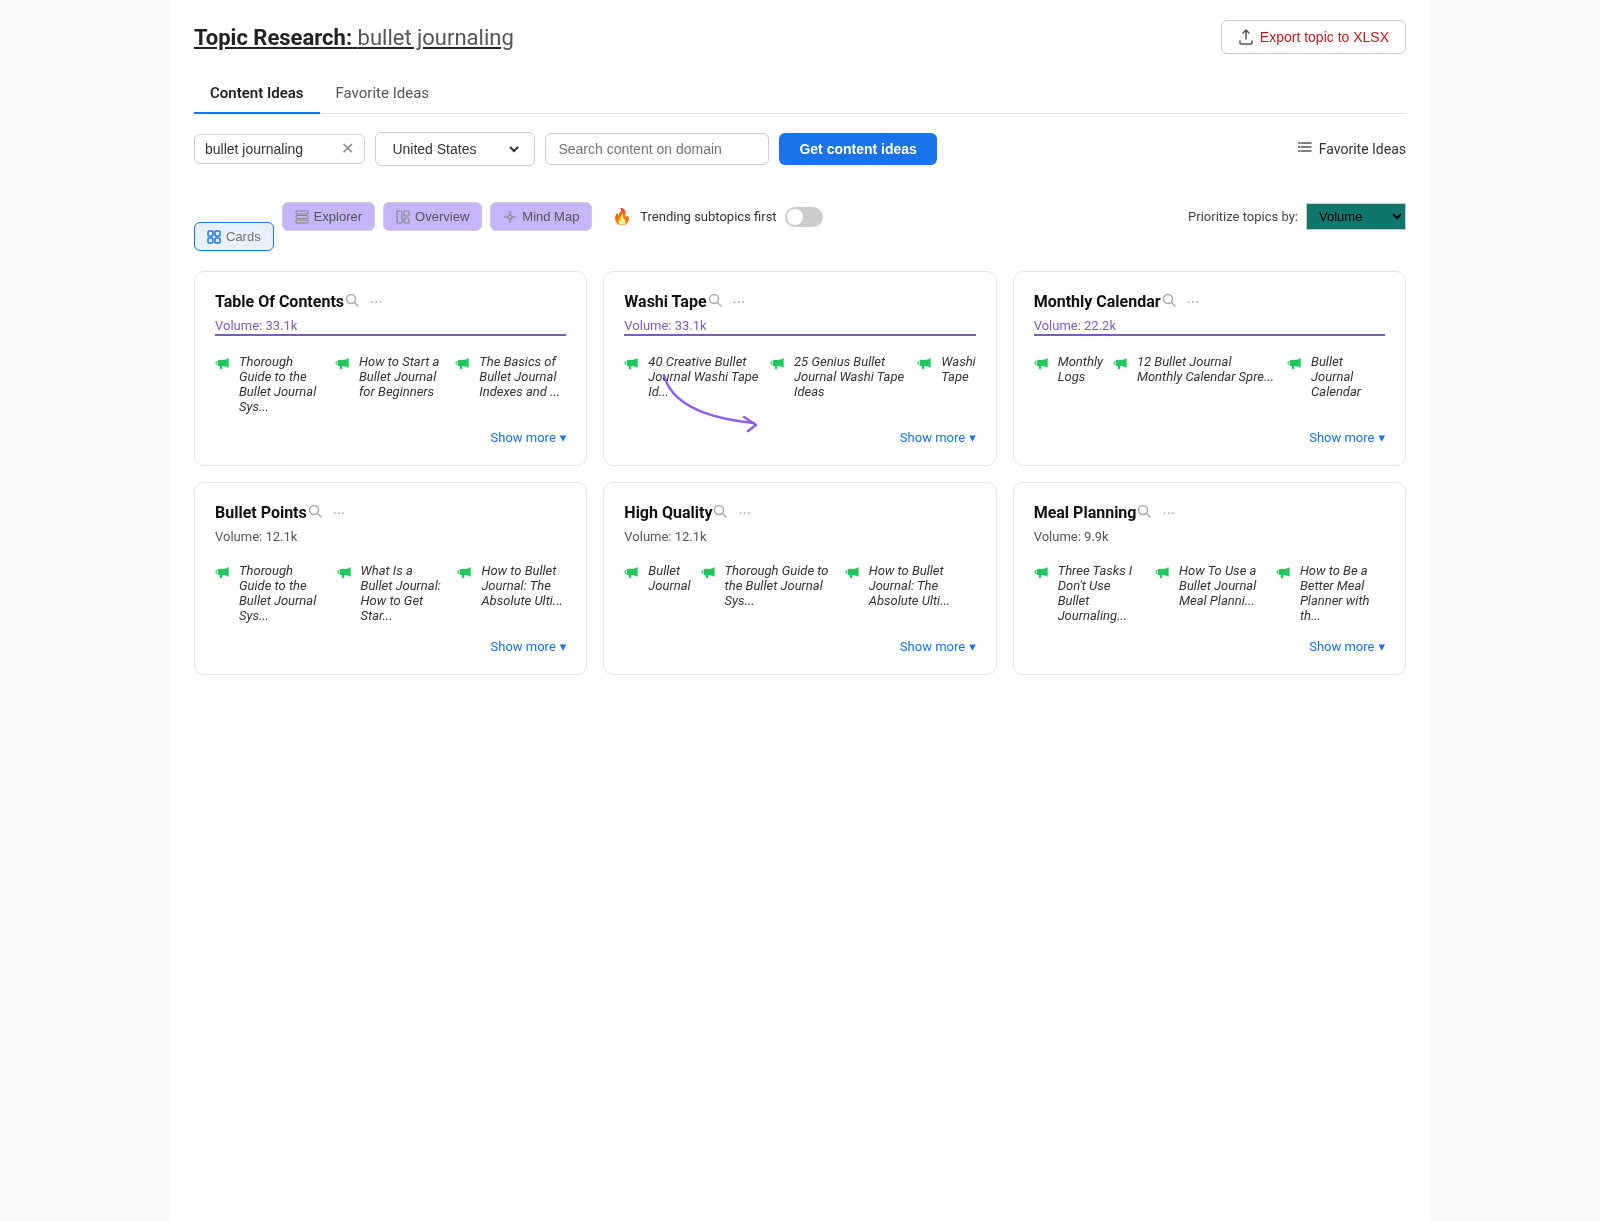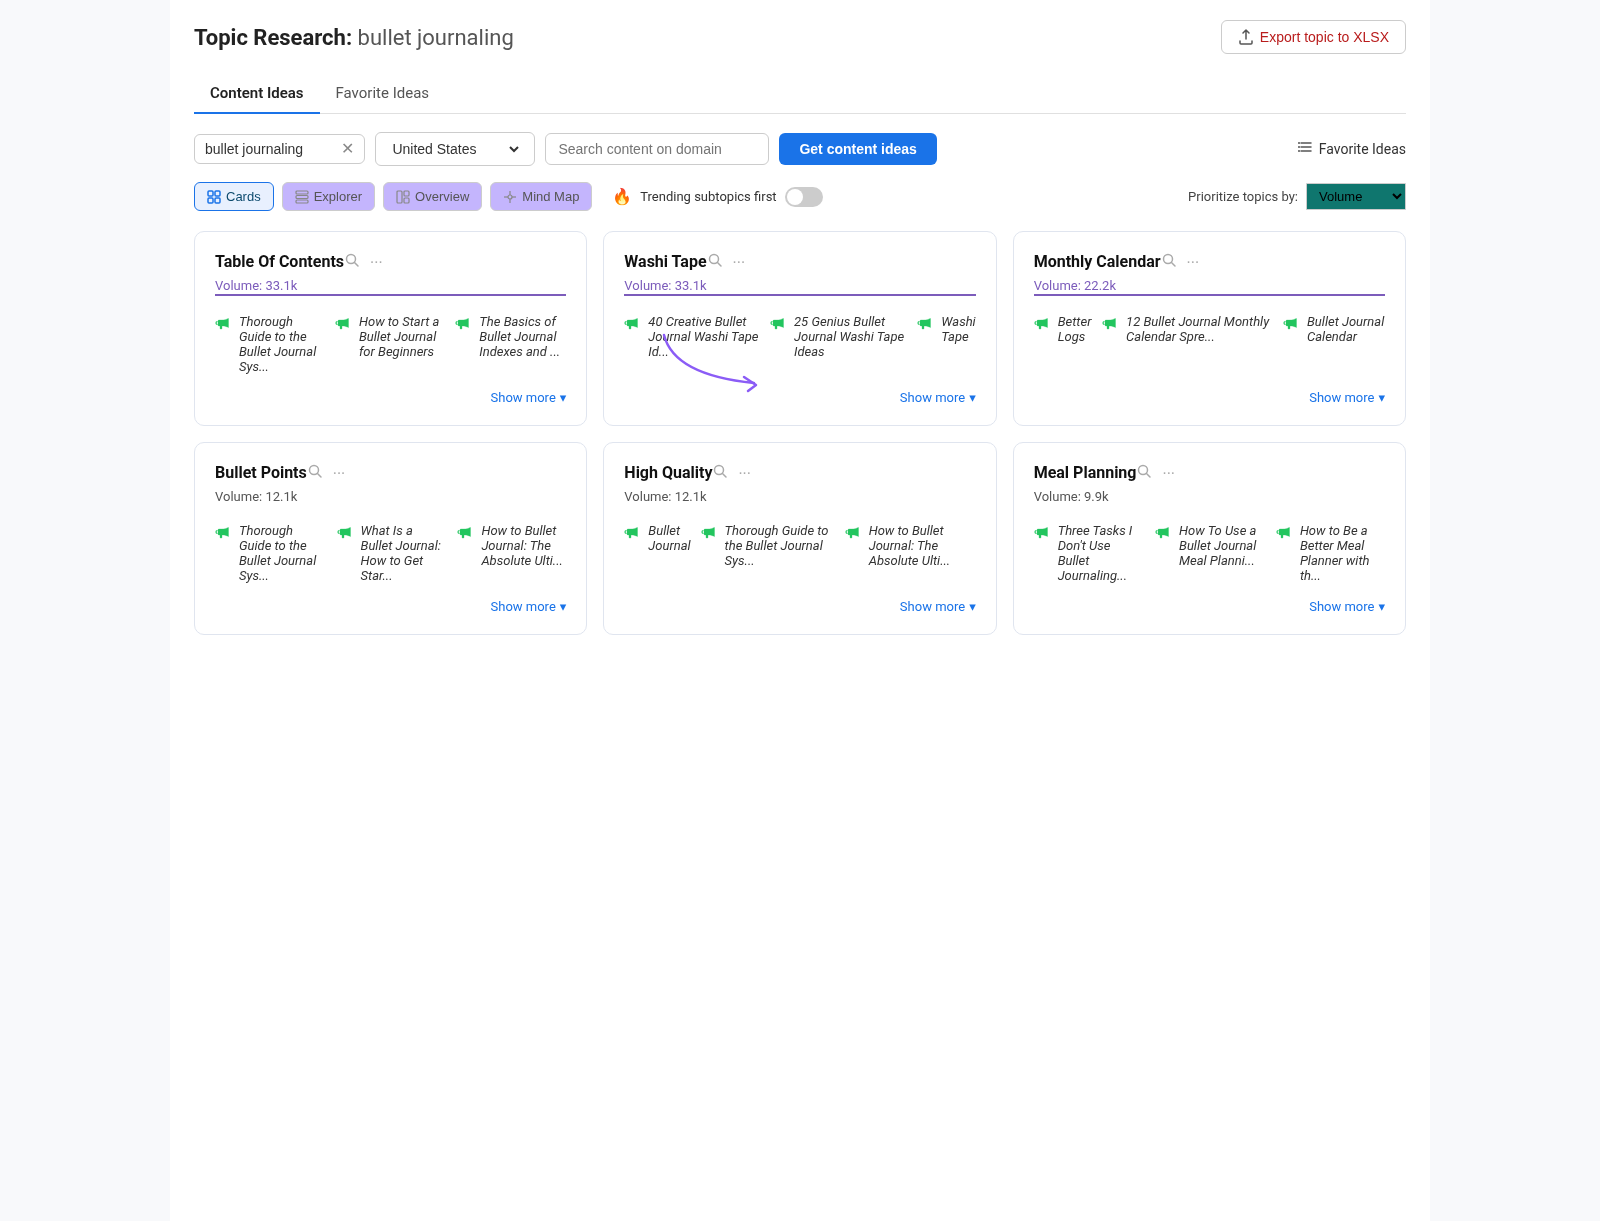--- a/index.html
+++ b/index.html
@@ -20,20 +20,21 @@
     .page-header {
       display: flex;
       align-items: center;
       justify-content: space-between;
       margin-bottom: 20px;
     }
     .page-title {
       font-size: 22px;
       font-weight: 400;
       color: #222;
+      text-decoration: underline;
     }
     .page-title strong {
       font-weight: 700;
     }
     .page-title .topic-name {
       font-weight: 400;
       color: #555;
     }
     .export-btn {
       display: flex;
@@ -164,21 +165,22 @@
       border: 1px solid #ccc;
       border-radius: 6px;
       background: #c4b5fd;
       font-size: 13px;
       color: #555;
       cursor: pointer;
     }
     .view-btn.active {
       background: #e8f0fe;
       border-color: #1a73e8;
-      color: #0c4a6e;
+      color: #737373;
+      margin-top: 40px;
     }
     .trending-wrap {
       display: flex;
       align-items: center;
       gap: 8px;
       margin-left: 12px;
       font-size: 13px;
       color: #333;
     }
     .toggle-switch {
@@ -529,21 +531,21 @@
       </div>
     </div>
     <span class="card-volume">Volume: 22.2k</span>
     <div class="card-items">
 
     <div class="card-item">
       <svg class="megaphone-icon" viewBox="0 0 16 16" fill="none" xmlns="http://www.w3.org/2000/svg">
         <path d="M13 3.5C11.5 4.5 9 5 7 5H4C3.4 5 3 5.4 3 6v4c0 .6.4 1 1 1h1v2.5c0 .3.2.5.5.5h1c.3 0 .5-.2.5-.5V11h.5c2 0 4.5.6 6 1.6V3.5z" fill="#22c55e" stroke="#22c55e" stroke-width="0.3"></path>
         <path d="M2.5 6.5A1.5 1.5 0 001 8v0a1.5 1.5 0 001.5 1.5" stroke="#22c55e" stroke-width="1.2" fill="none"></path>
       </svg>
-      <span>Better Logs</span>
+      <span>Monthly Logs</span>
     </div>
 
     <div class="card-item">
       <svg class="megaphone-icon" viewBox="0 0 16 16" fill="none" xmlns="http://www.w3.org/2000/svg">
         <path d="M13 3.5C11.5 4.5 9 5 7 5H4C3.4 5 3 5.4 3 6v4c0 .6.4 1 1 1h1v2.5c0 .3.2.5.5.5h1c.3 0 .5-.2.5-.5V11h.5c2 0 4.5.6 6 1.6V3.5z" fill="#22c55e" stroke="#22c55e" stroke-width="0.3"></path>
         <path d="M2.5 6.5A1.5 1.5 0 001 8v0a1.5 1.5 0 001.5 1.5" stroke="#22c55e" stroke-width="1.2" fill="none"></path>
       </svg>
       <span>12 Bullet Journal Monthly Calendar Spre...</span>
     </div>
 

